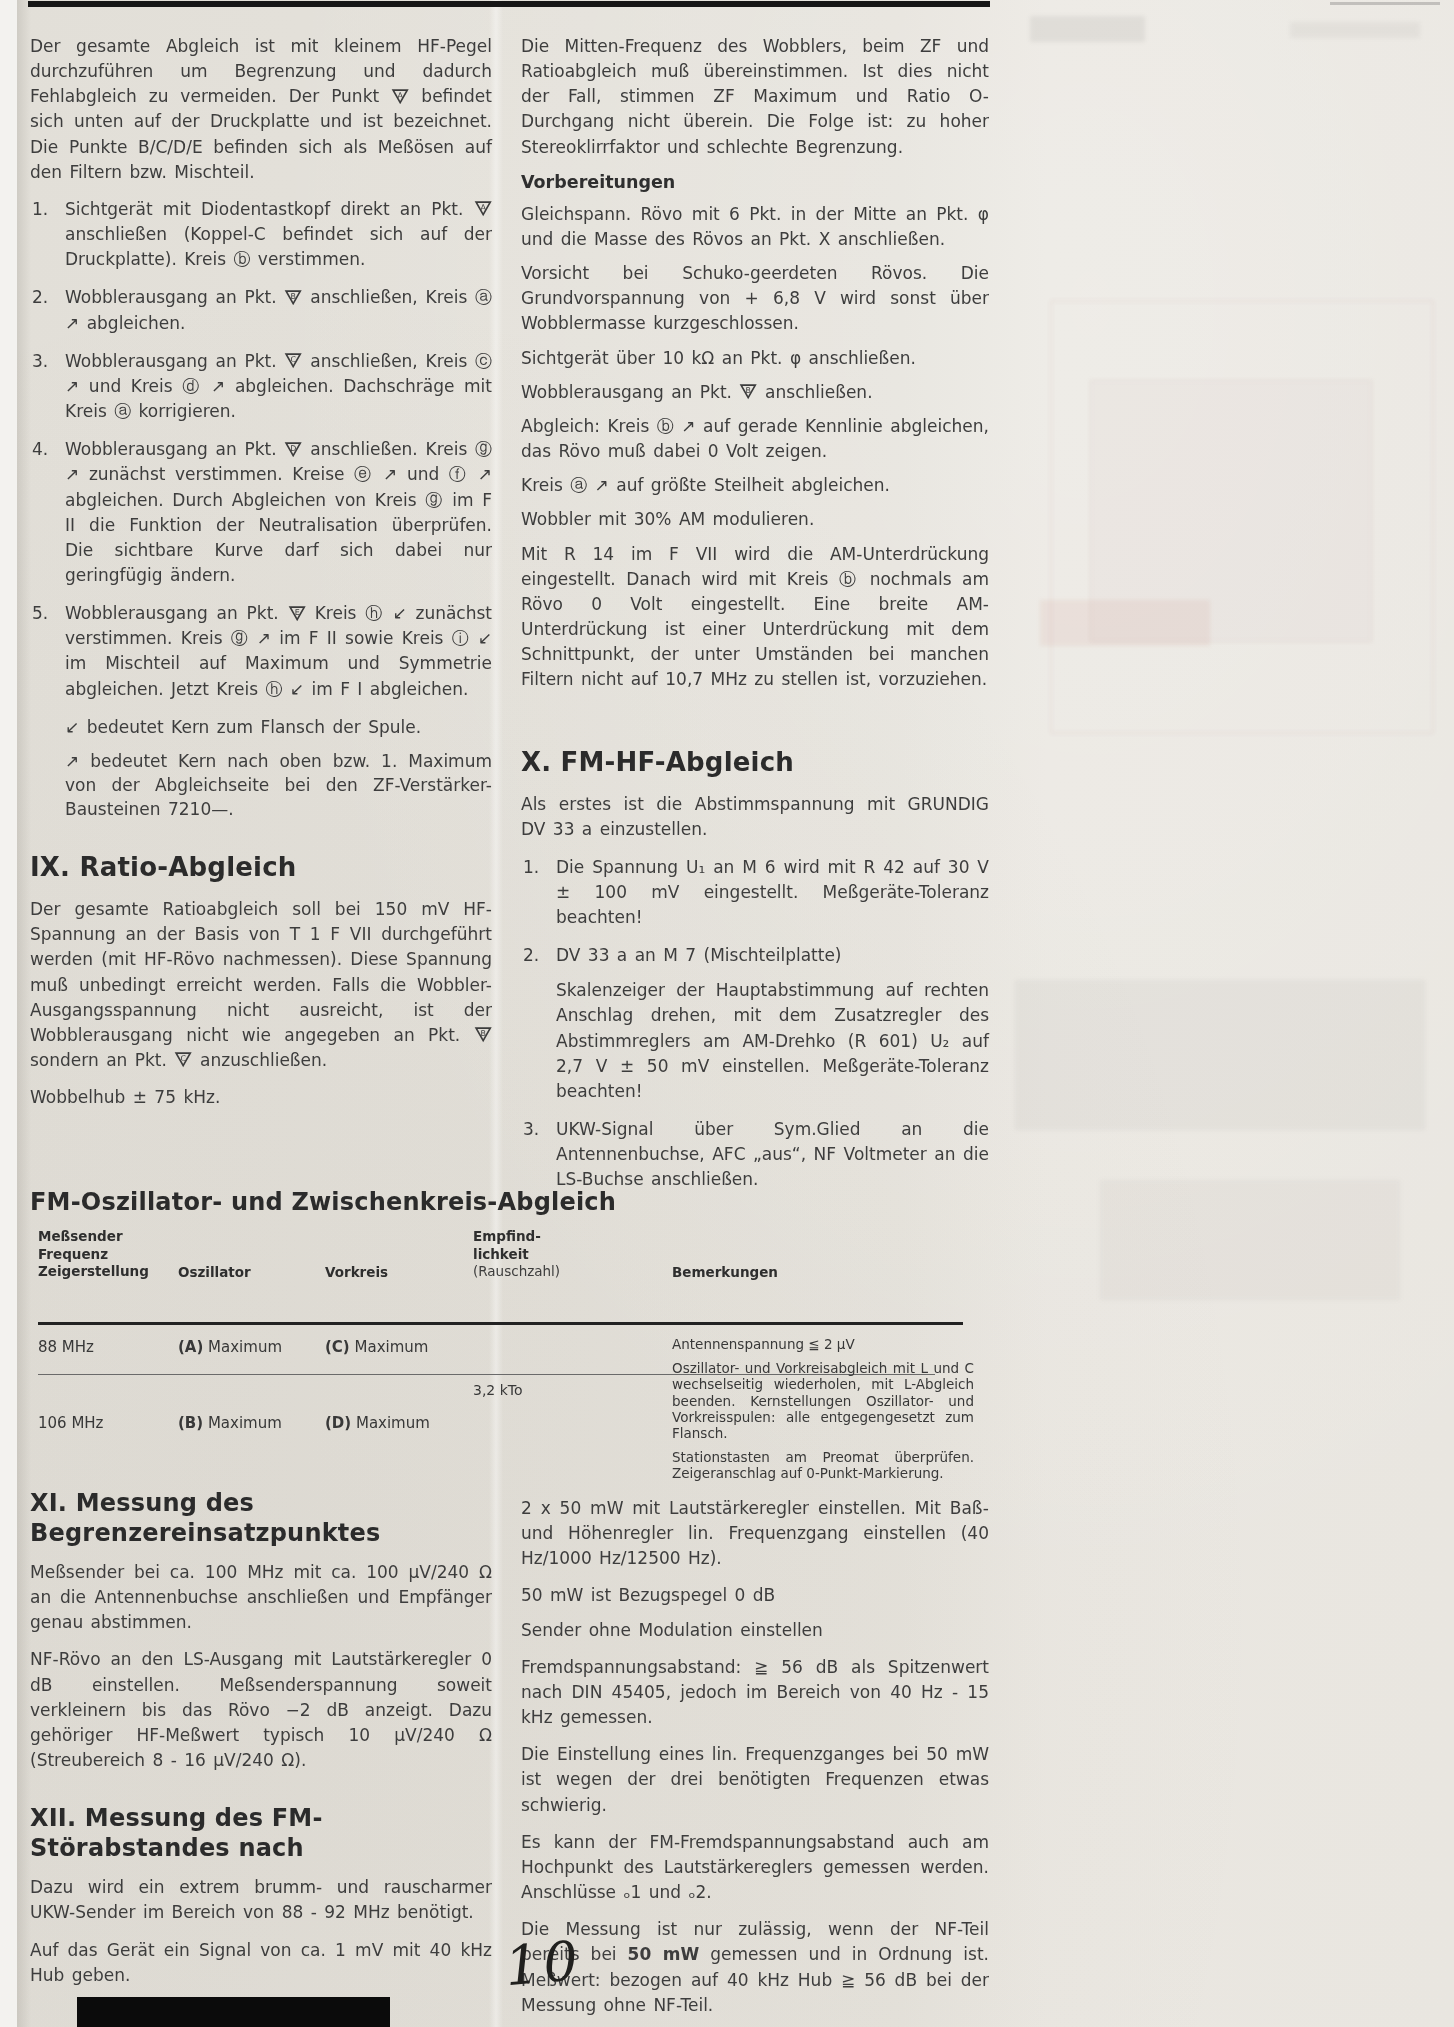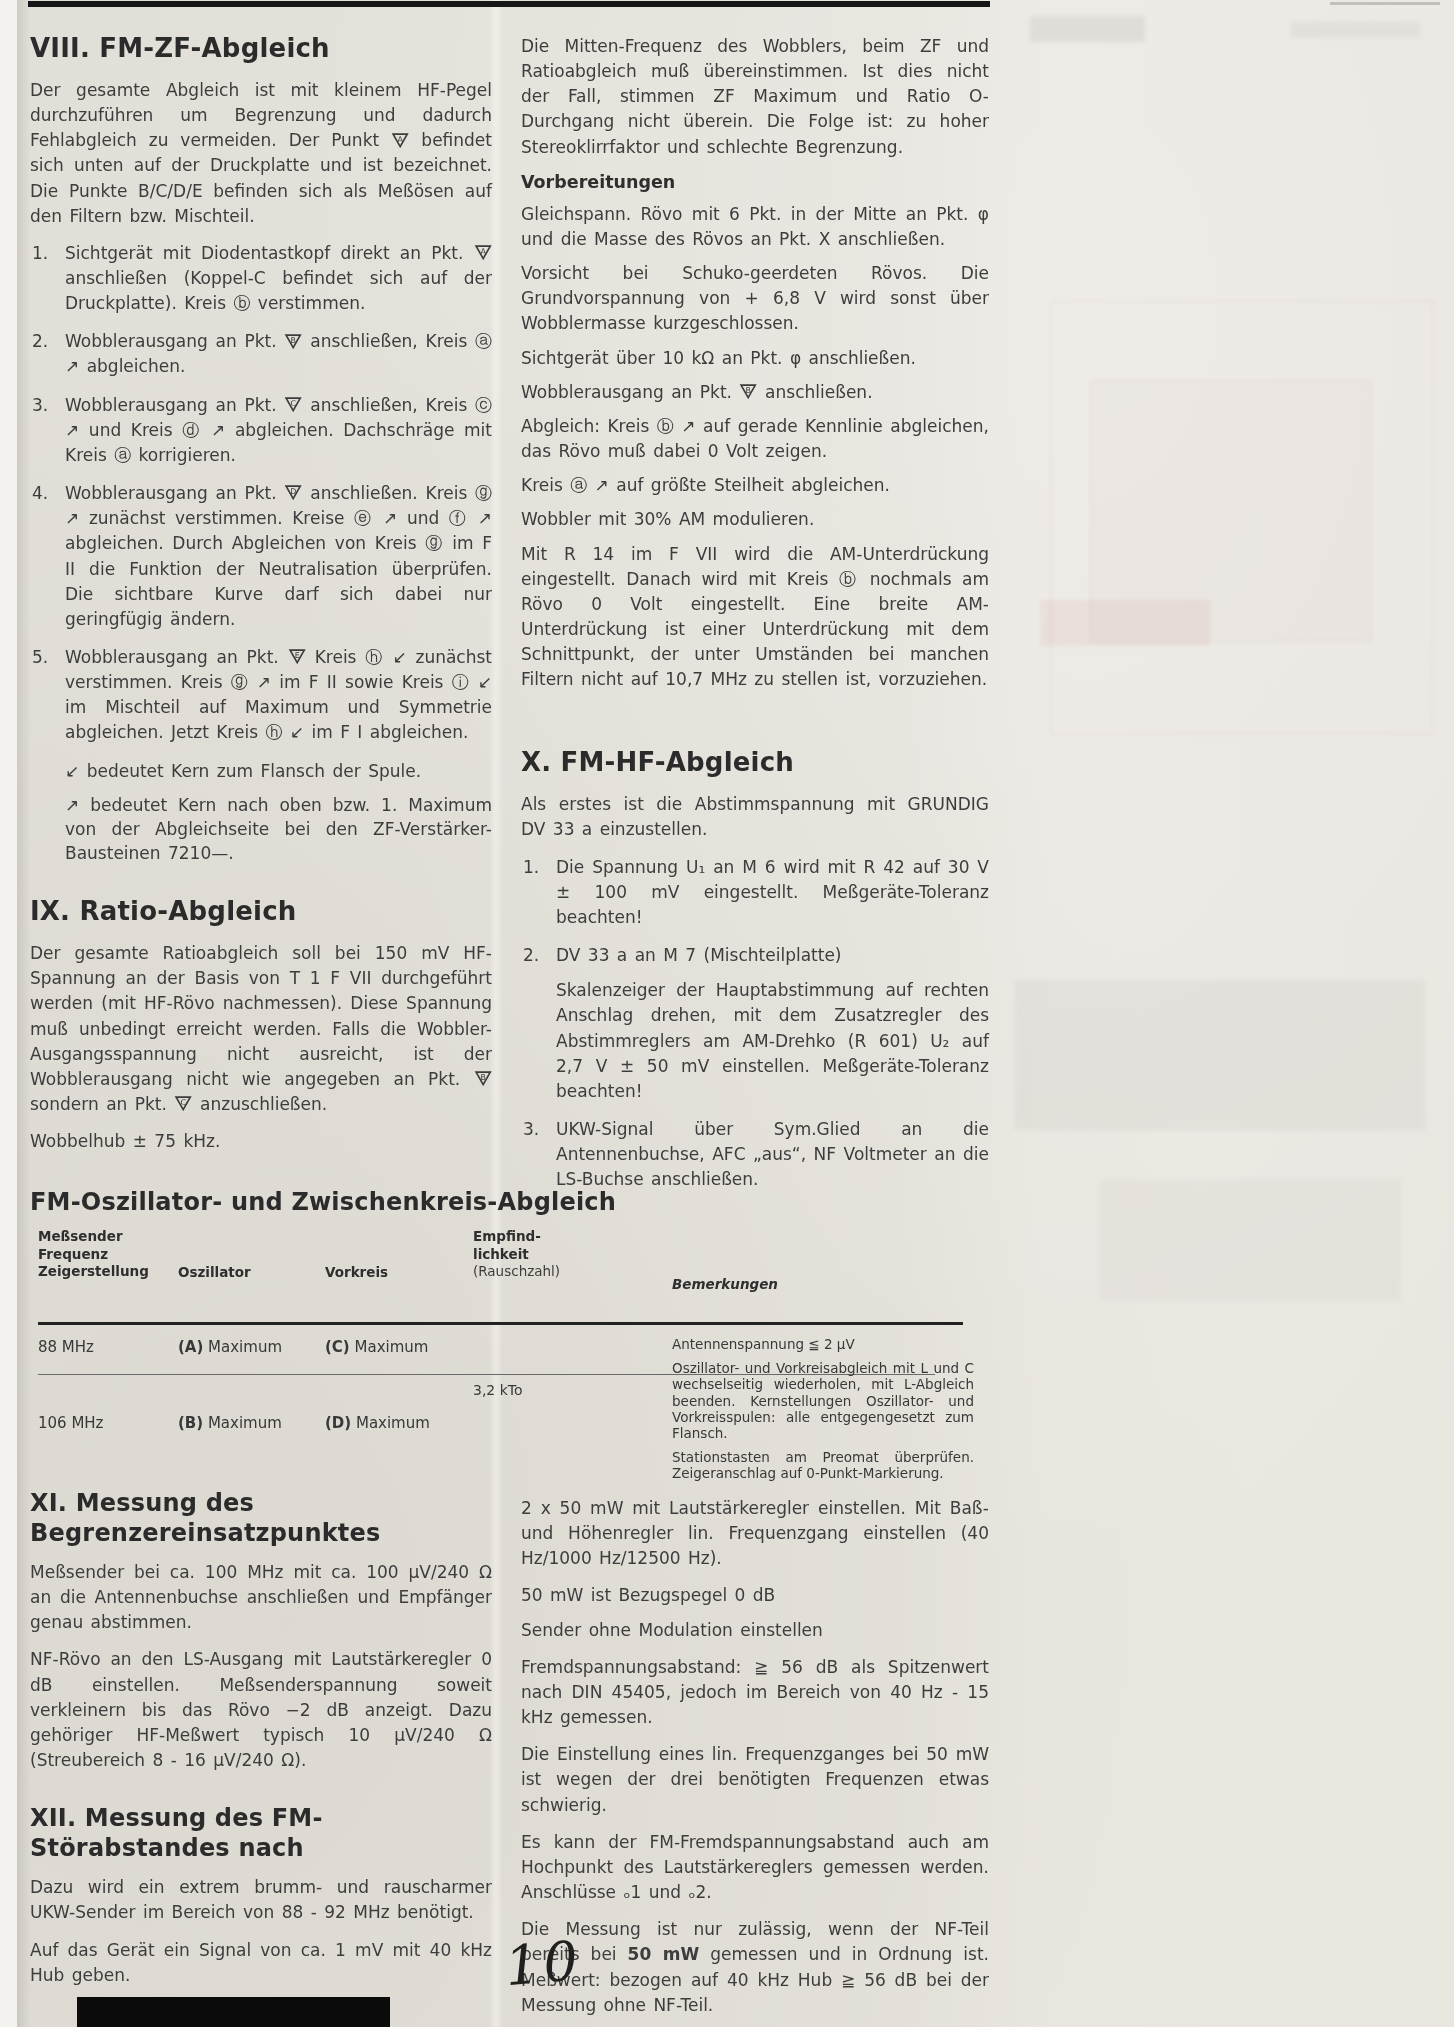--- a/index.html
+++ b/index.html
@@ -71,21 +71,20 @@
 
   <div class="ghost" style="left:1030px;top:16px;width:115px;height:26px;background:#6a6a66;opacity:.10;"></div>
   <div class="ghost" style="left:1290px;top:22px;width:130px;height:16px;background:#7a7672;opacity:.08;"></div>
   <div class="ghost" style="left:1050px;top:300px;width:380px;height:430px;border:2px solid rgba(165,105,95,.10);opacity:.8;"></div>
   <div class="ghost" style="left:1090px;top:380px;width:280px;height:260px;border:1px solid rgba(150,100,90,.09);background:rgba(190,140,120,.04);"></div>
   <div class="ghost" style="left:1040px;top:600px;width:170px;height:46px;background:rgba(190,95,80,.08);"></div>
   <div class="ghost" style="left:1015px;top:980px;width:410px;height:150px;background:rgba(110,105,100,.06);"></div>
   <div class="ghost" style="left:1100px;top:1180px;width:300px;height:120px;background:rgba(110,105,100,.05);"></div>
 
   <div class="colL-top">
-    <div class="h1">VIII. FM-ZF-Abgleich</div>
     <div class="p">Der gesamte Abgleich ist mit kleinem HF-Pegel durchzuführen um Begrenzung und dadurch Fehlabgleich zu vermeiden. Der Punkt <span class="tri"><svg viewBox="0 0 22 20">
             <path d="M2.5 2.5 h17 L11 17.5 Z"></path>
             <text x="11" y="11.5">A</text>
           </svg></span> befindet sich unten auf der Druckplatte und ist bezeichnet. Die Punkte B/C/D/E befinden sich als Meßösen auf den Filtern bzw. Mischteil.</div>
 
     <div class="li">
       <span class="num">1.</span>
       <div class="txt">Sichtgerät mit Diodentastkopf direkt an Pkt. <span class="tri"><svg viewBox="0 0 22 20">
               <path d="M2.5 2.5 h17 L11 17.5 Z"></path>
               <text x="11" y="11.5">A</text>
@@ -180,21 +179,21 @@
       <span>Frequenz</span><br>
       <span>Zeigerstellung</span>
     </div>
     <div class="t-head" style="left:148px;top:88px;">Oszillator</div>
     <div class="t-head" style="left:295px;top:88px;">Vorkreis</div>
     <div class="t-head" style="left:443px;top:52px;">
       <span>Empfind-</span><br>
       <span>lichkeit</span><br>
       <span class="reg">(Rauschzahl)</span>
     </div>
-    <div class="t-head" style="left:642px;top:100px;font-style:italic;">Bemerkungen</div>
+    <div class="t-head" style="left:642px;top:88px;">Bemerkungen</div>
 
     <div class="t-rule-top"></div>
     <div class="t-rule-mid"></div>
 
     <div class="t-cell" style="left:8px;top:162px;">88 MHz</div>
     <div class="t-cell" style="left:148px;top:162px;"><b>(A)</b> Maximum</div>
     <div class="t-cell" style="left:295px;top:162px;"><b>(C)</b> Maximum</div>
 
     <div class="t-sens" style="left:443px;top:206px;">3,2 kTo</div>
 

